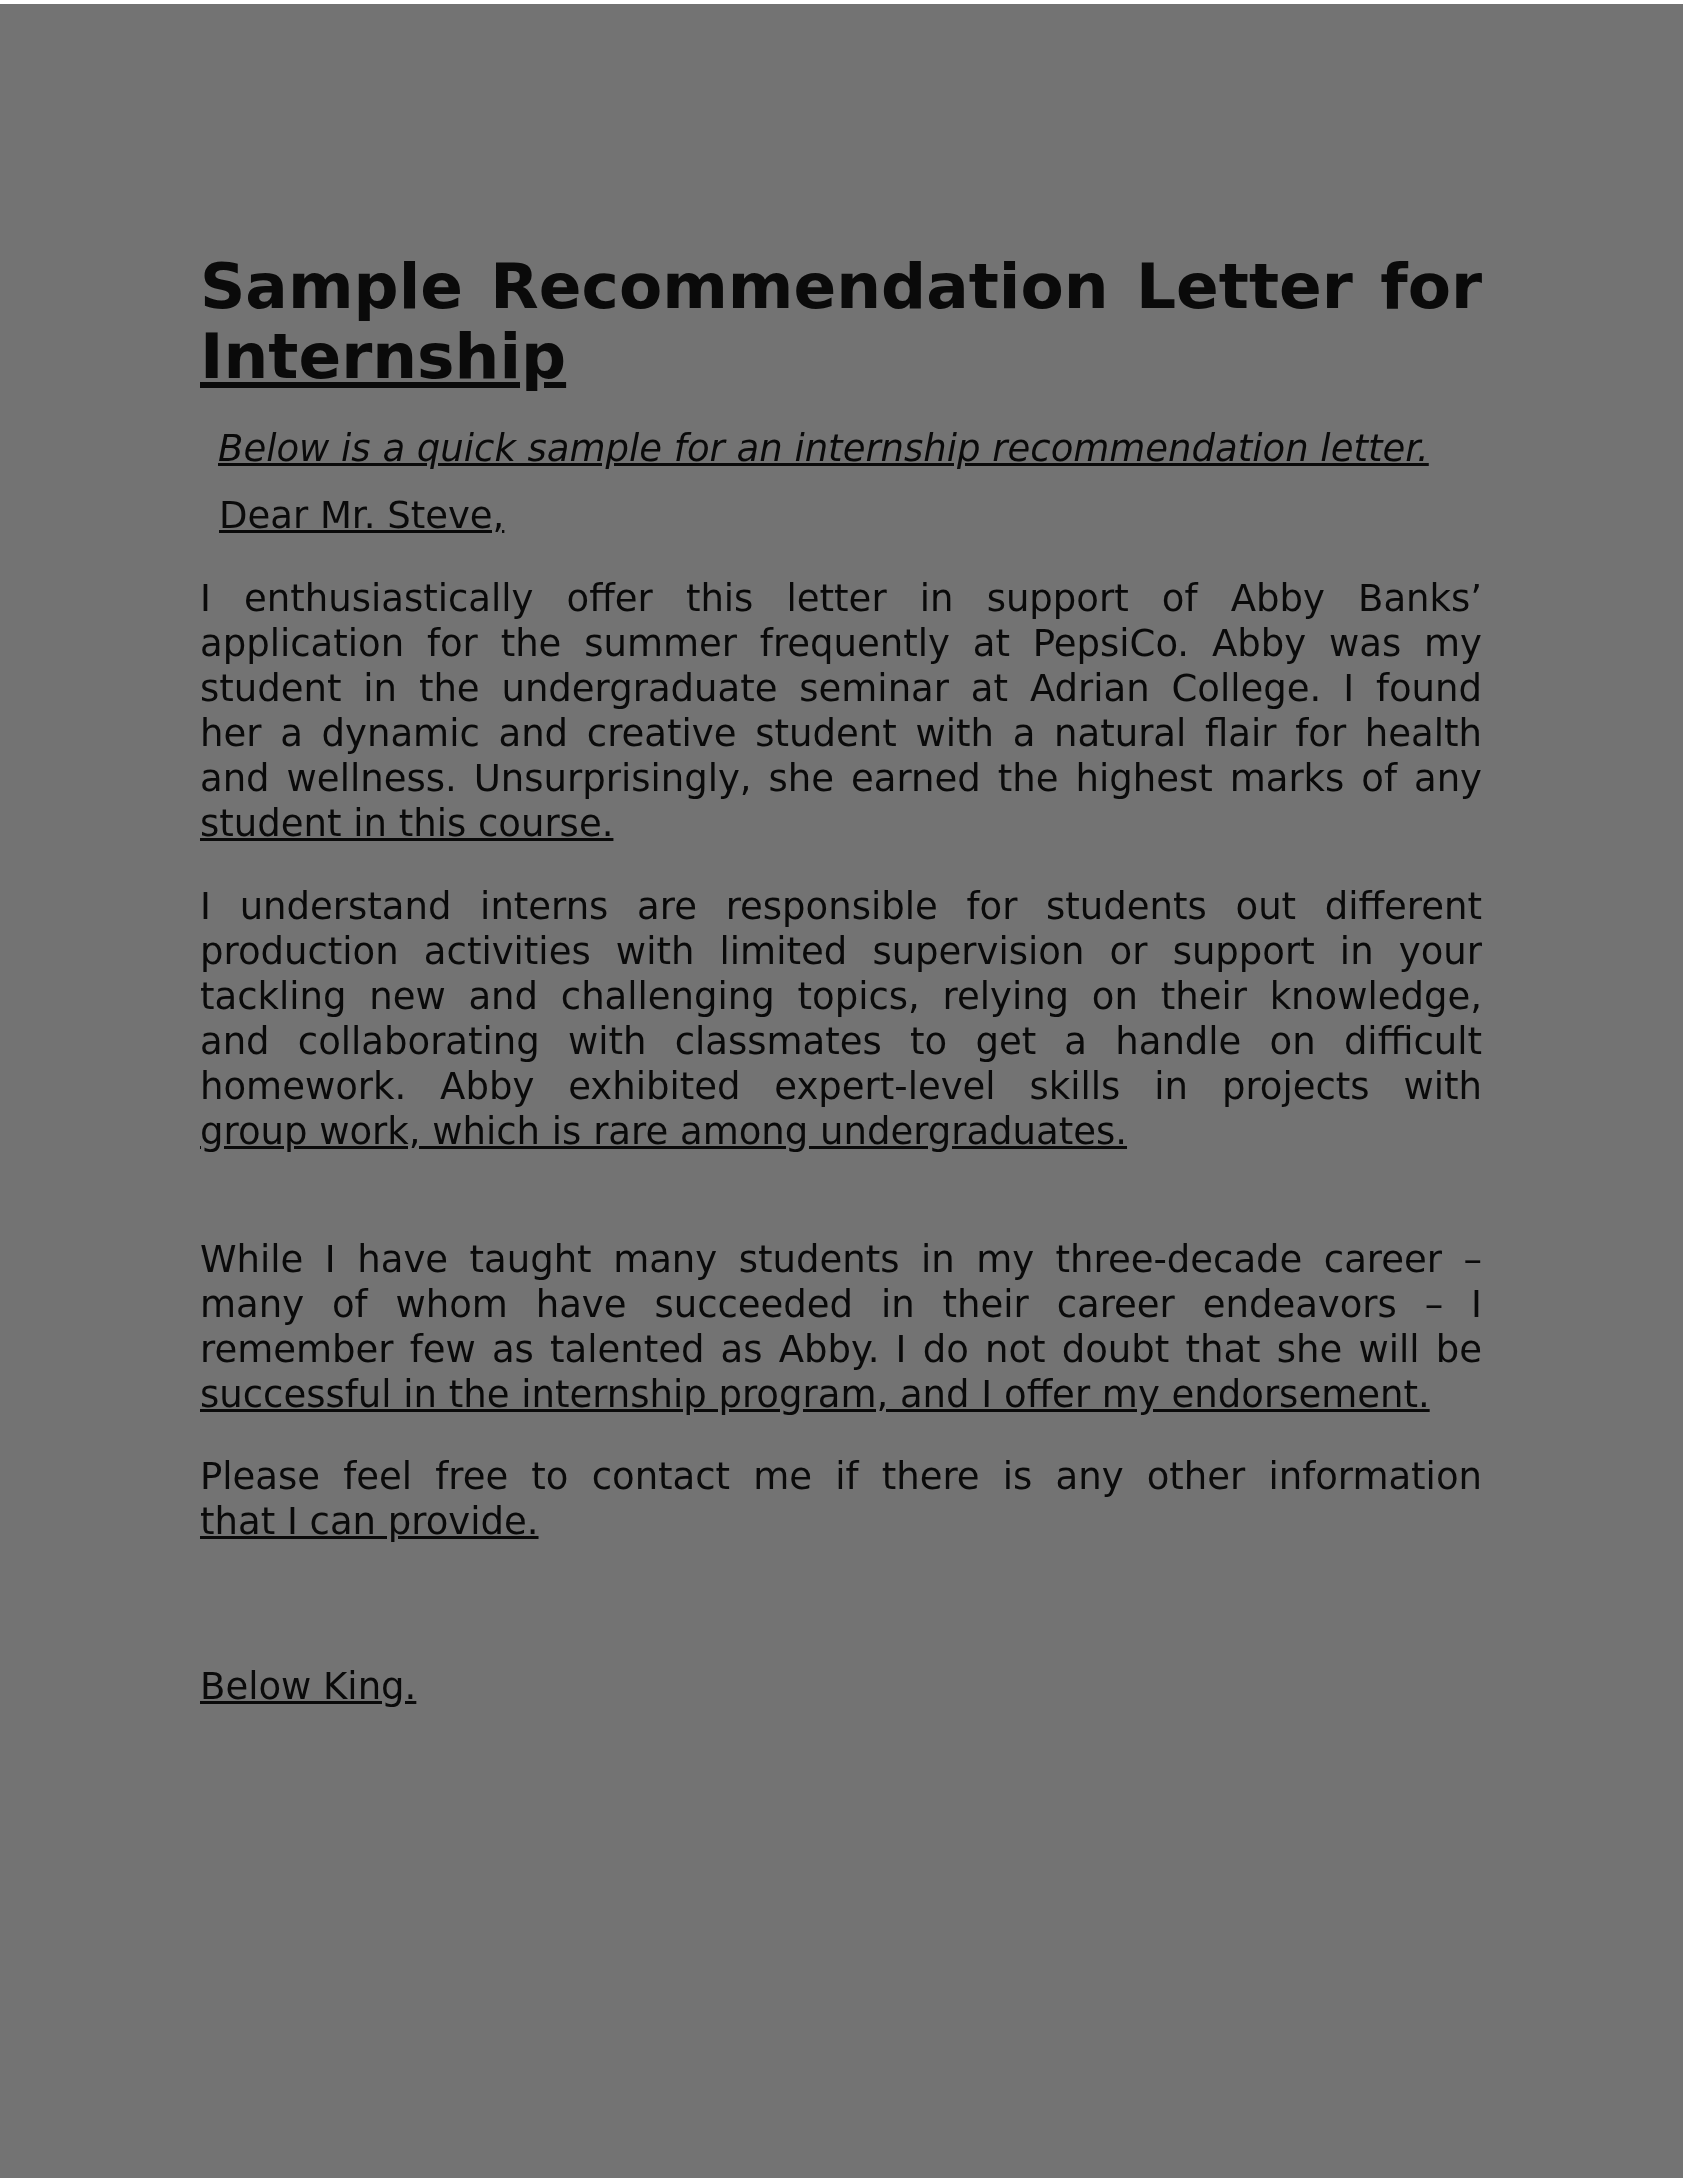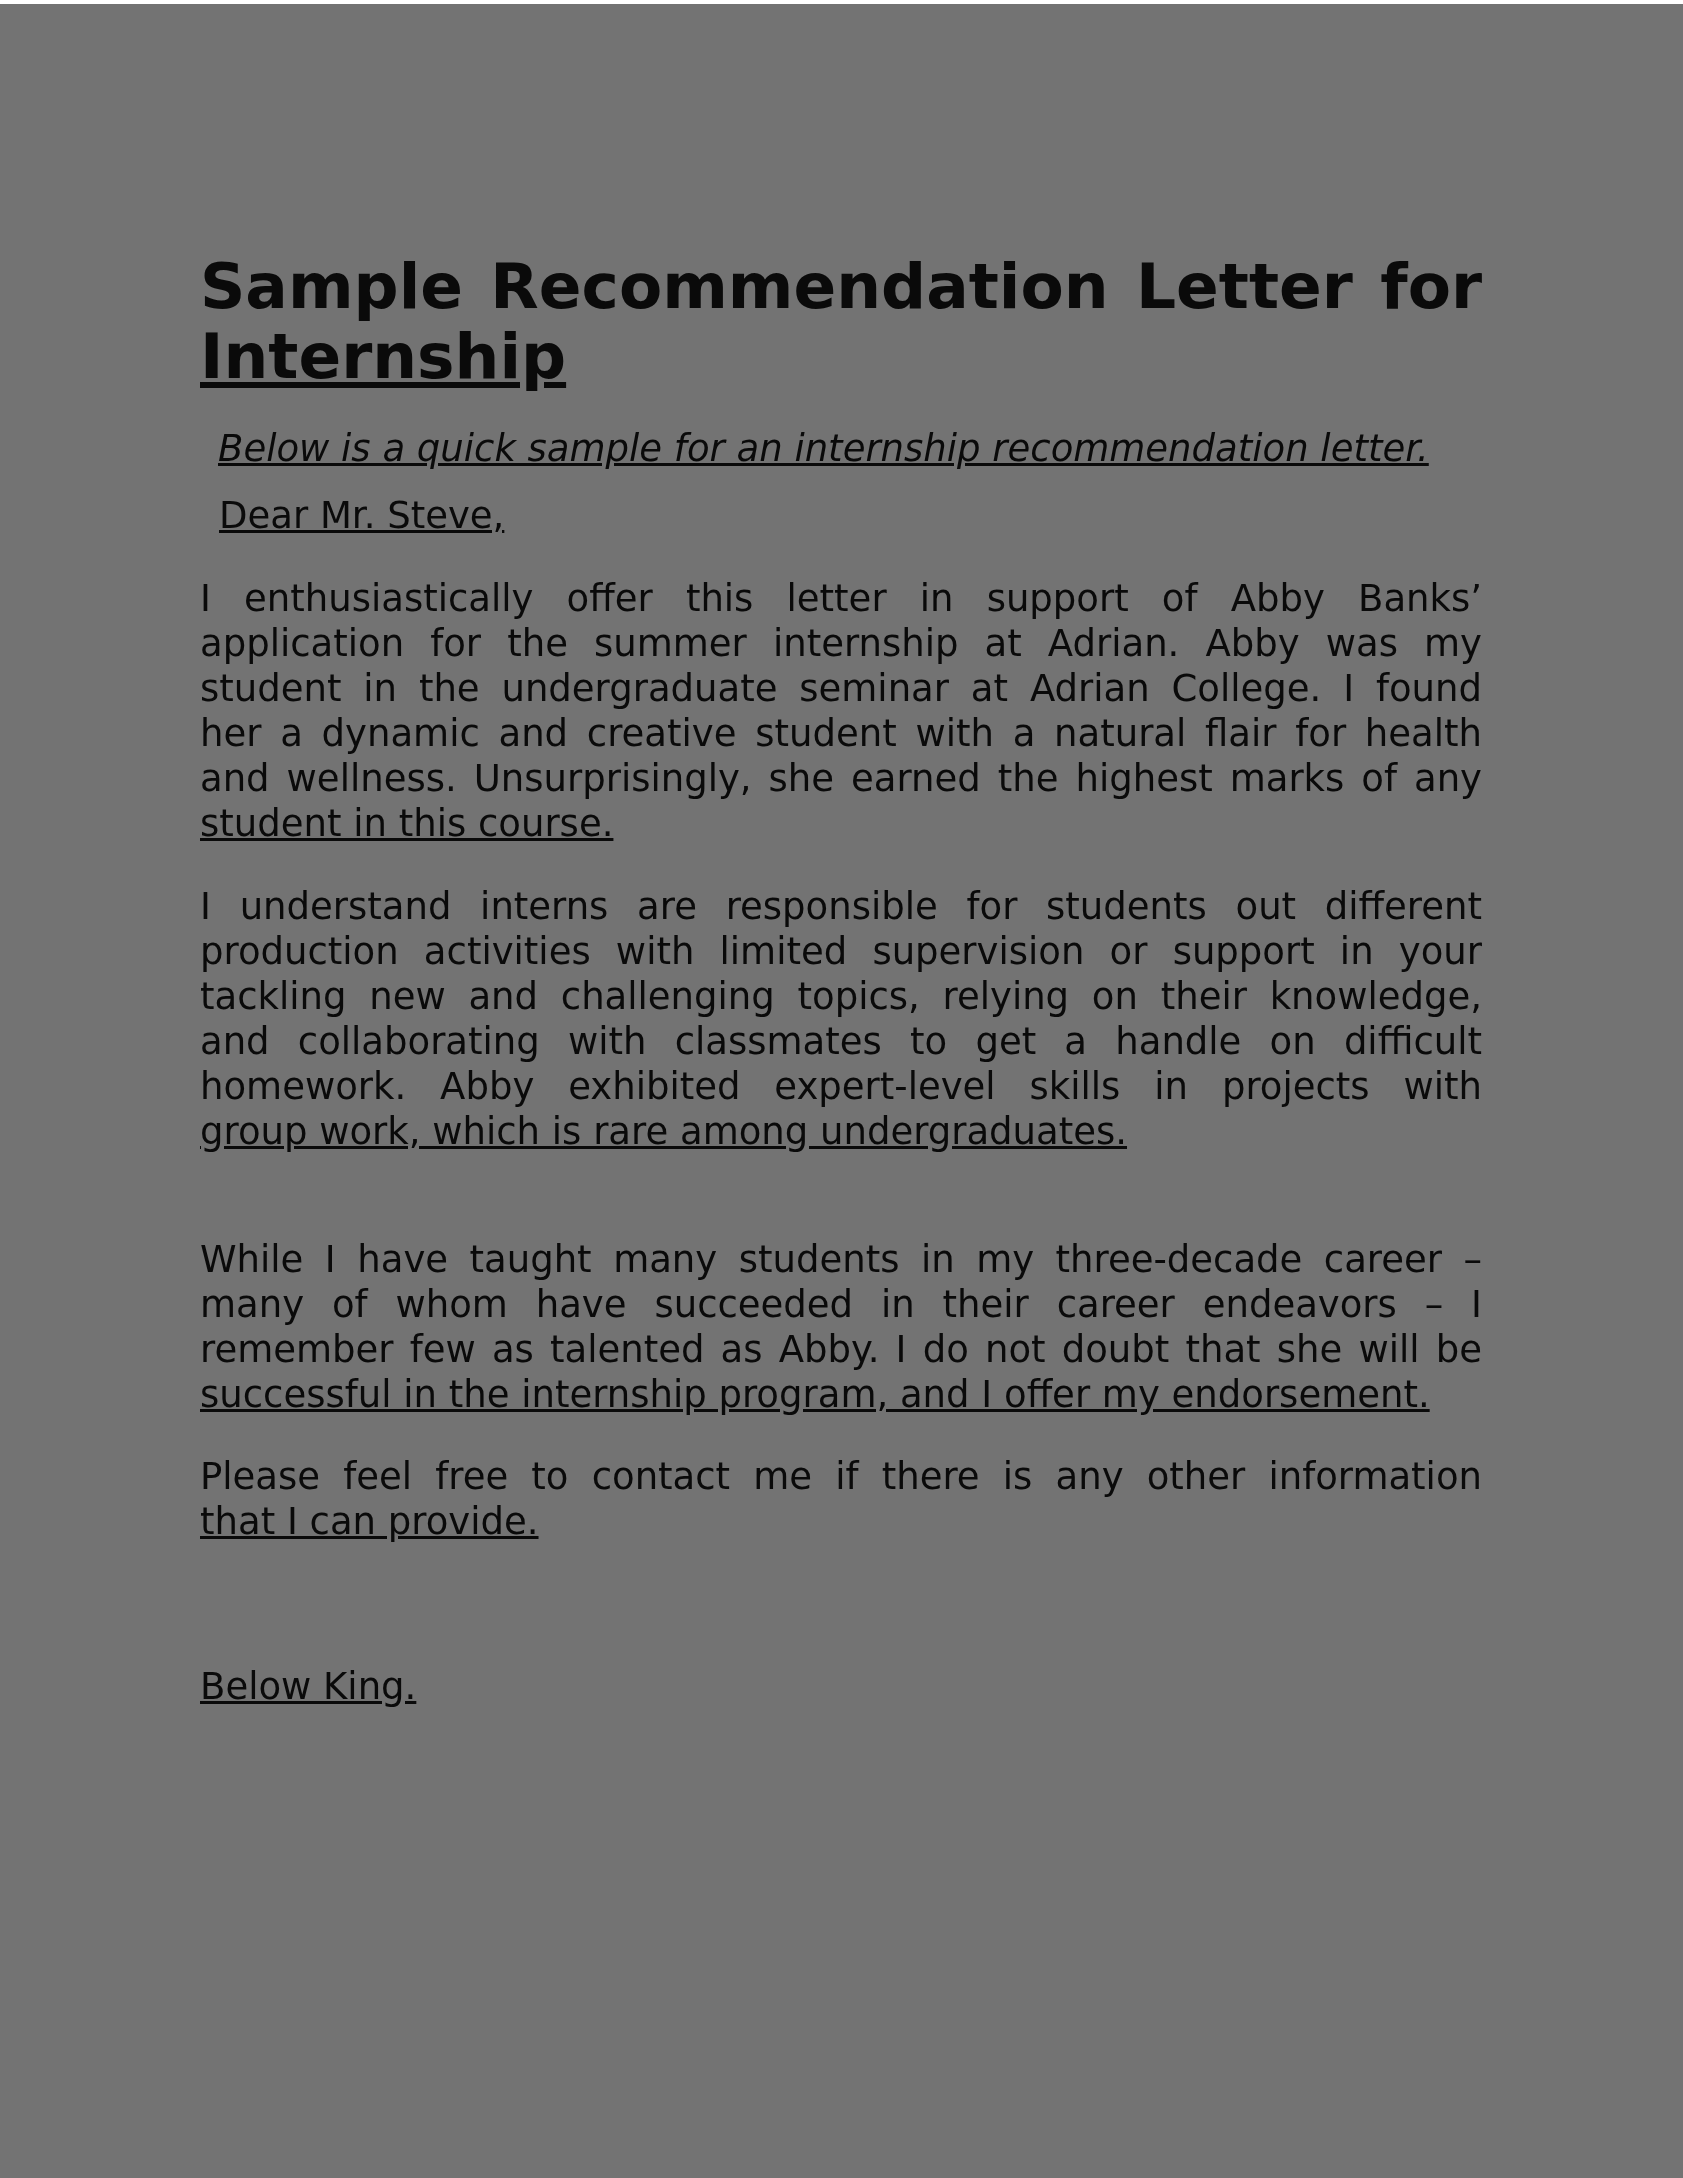--- a/index.html
+++ b/index.html
@@ -79,21 +79,21 @@
   <p class="block subtitle">
     <span class="line last">Below is a quick sample for an internship recommendation letter.</span>
   </p>
 
   <p class="block body-text" id="salutation">
     <span class="line last">Dear Mr. Steve,</span>
   </p>
 
   <p class="block body-text" id="para-1">
     <span class="line">I enthusiastically offer this letter in support of Abby Banks’</span>
-    <span class="line">application for the summer internship at Adrian. Abby was my</span>
+    <span class="line">application for the summer frequently at PepsiCo. Abby was my</span>
     <span class="line">student in the undergraduate seminar at Adrian College. I found</span>
     <span class="line">her a dynamic and creative student with a natural flair for health</span>
     <span class="line">and wellness. Unsurprisingly, she earned the highest marks of any</span>
     <span class="line last">student in this course.</span>
   </p>
 
   <p class="block body-text" id="para-2">
     <span class="line">I understand interns are responsible for students out different</span>
     <span class="line">production activities with limited supervision or support in your</span>
     <span class="line">tackling new and challenging topics, relying on their knowledge,</span>

